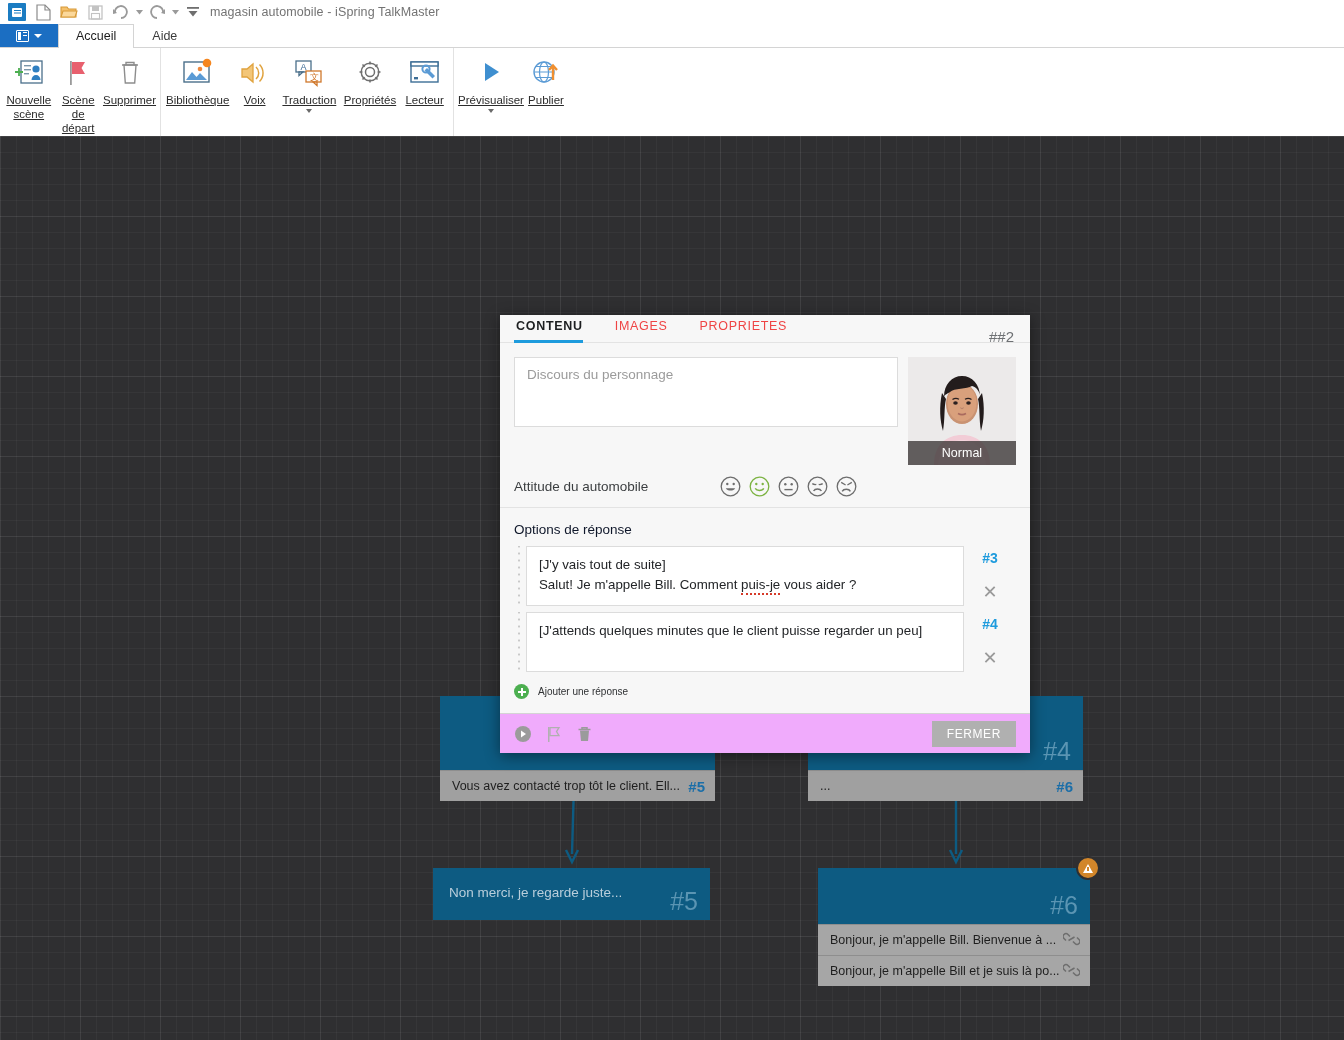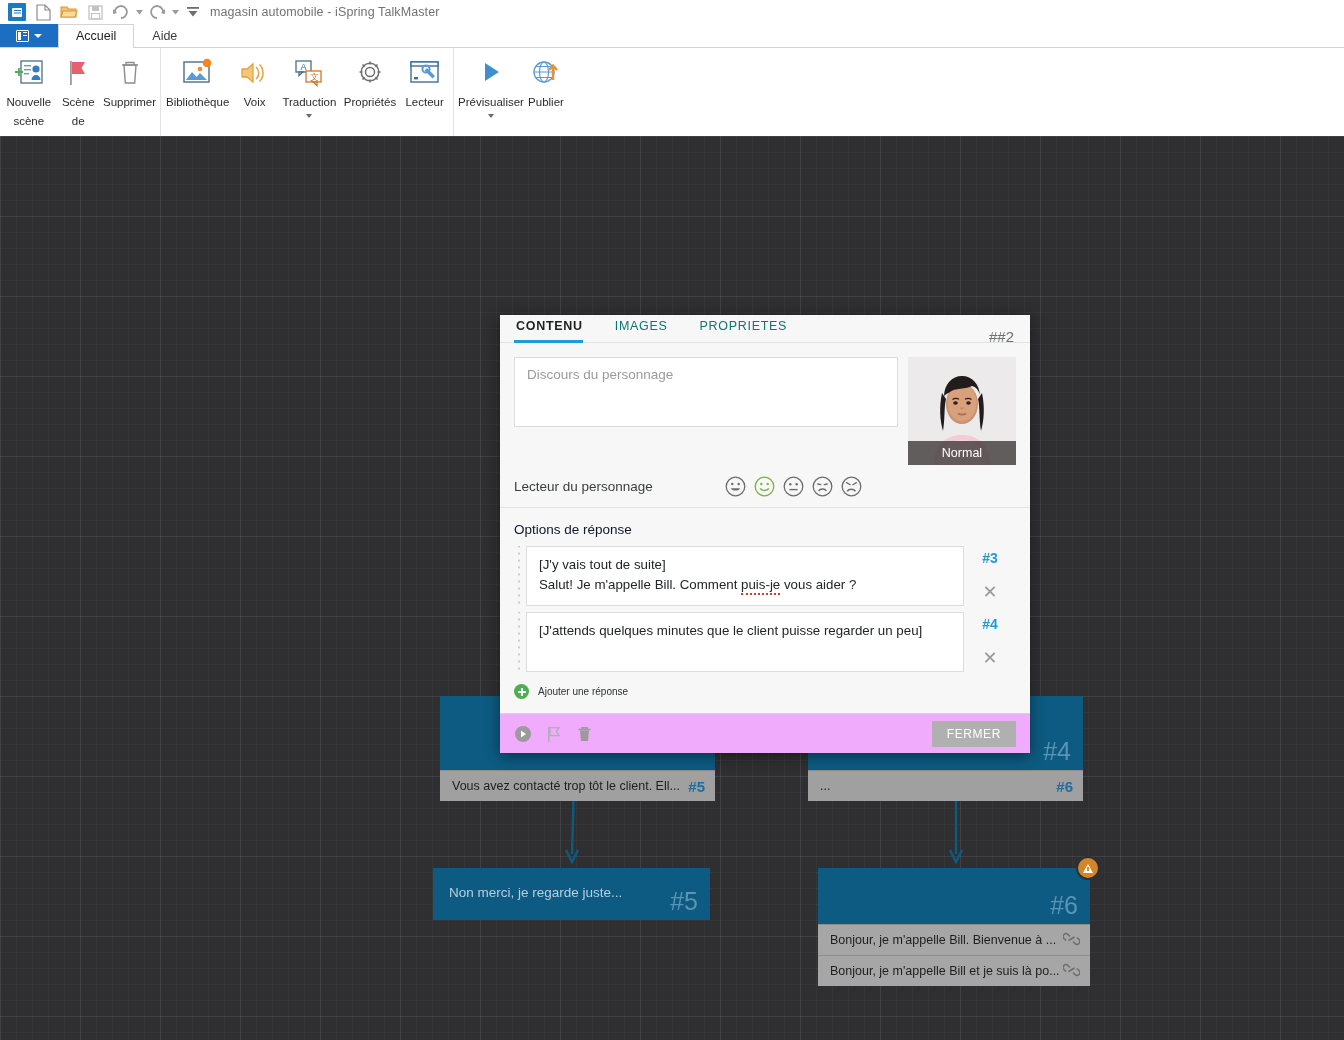--- a/index.html
+++ b/index.html
@@ -74,22 +74,23 @@
     padding-bottom: 5px;
   }
   .rgroup + .rgroup { border-left: 1px solid #e2e2e2; }
   .rbtn {
     width: 53px; display: flex; flex-direction: column; align-items: center;
     cursor: pointer; padding: 2px 1px; gap: 3px;
   }
   .rbtn.wide { width: 66px; }
   .rbtn .ico { height: 34px; display: flex; align-items: center; justify-content: center; }
   .rbtn .lbl {
-    font-size: 11.5px; color: #2b2b2b; text-align: center; line-height: 19px;
+    font-size: 11.5px; color: #2b2b2b; text-align: center; line-height: 14px;
     white-space: pre-line;
+    text-decoration: underline;
   }
   .rbtn .dropcaret{ width:0;height:0;border-left:3.5px solid transparent;border-right:3.5px solid transparent;border-top:4px solid #6a6a6a; margin-top:-1px;}
 
   
   .canvas {
     position: absolute; left: 0; top: 136px; right: 0; bottom: 0;
     background-color: #2f2f31;
     background-image:
       linear-gradient(to right, rgba(255,255,255,.035) 1px, transparent 1px),
       linear-gradient(to bottom, rgba(255,255,255,.035) 1px, transparent 1px),
@@ -133,21 +134,21 @@
     position: absolute; left: 500px; top: 315px; width: 530px;
     background: #f7f7f7;
     box-shadow: 0 3px 14px rgba(0,0,0,.45);
     z-index: 40;
   }
   .dlg-tabs {
     height: 28px; display: flex; align-items: flex-end; position: relative;
     padding: 0 14px; border-bottom: 1px solid #e3e3e3; background: #f7f7f7;
   }
   .dtab {
-    font-size: 12.5px; letter-spacing: .7px; color: #0f766e;
+    font-size: 12.5px; letter-spacing: .7px; color: #ef4444;
     padding: 0 16px 9px 2px; margin-right: 14px; cursor: pointer; position: relative;
   }
   .dtab.active { color: #1d1f21; font-weight: bold; }
   .dtab.active:after {
     content:""; position:absolute; left:0; right:16px; bottom:-1px; height:3px; background:#1e9bdd;
   }
   .dlg-num {
     position: absolute; right: 16px; top: 13px;
     font-size: 15px; color: #6d7073;
   }
@@ -509,21 +510,21 @@
           <ellipse cx="60.5" cy="46" rx="2.3" ry="1.7" fill="#2b2020"></ellipse>
           <path d="M44.5 42.5c2-1.4 4.5-1.4 6.5-.3M57 42.2c2-1.1 4.5-1.1 6.5.3" stroke="#2b2020" stroke-width="1.3" fill="none"></path>
           <path d="M50 56.5c2.5 1.4 5.5 1.4 8 0" stroke="#a96a5e" stroke-width="1.6" fill="none"></path>
           <path d="M52.5 50.5c1 1.6 2 1.6 3 0" stroke="#b5806a" stroke-width="1.1" fill="none"></path>
         </svg>
         <div class="caption">Normal</div>
       </div>
     </div>
 
     <div class="attitude-row">
-      <span class="attitude-lbl">Lecteur du personnage</span>
+      <span class="attitude-lbl">Attitude du automobile</span>
       <span class="emojis">
         <span class="emoji">
           <svg width="21" height="21" viewBox="0 0 21 21">
               <circle cx="10.5" cy="10.5" r="9.3" fill="none" stroke="#6d6d6d" stroke-width="1.3"></circle>
               <circle cx="7.3" cy="8" r="1.2" fill="#6d6d6d"></circle>
               <circle cx="13.7" cy="8" r="1.2" fill="#6d6d6d"></circle>
               <path d="M5.8 12.2c1.3 3.2 8.1 3.2 9.4 0z" fill="#6d6d6d"></path>
             </svg>
         </span>
         <span class="emoji">

